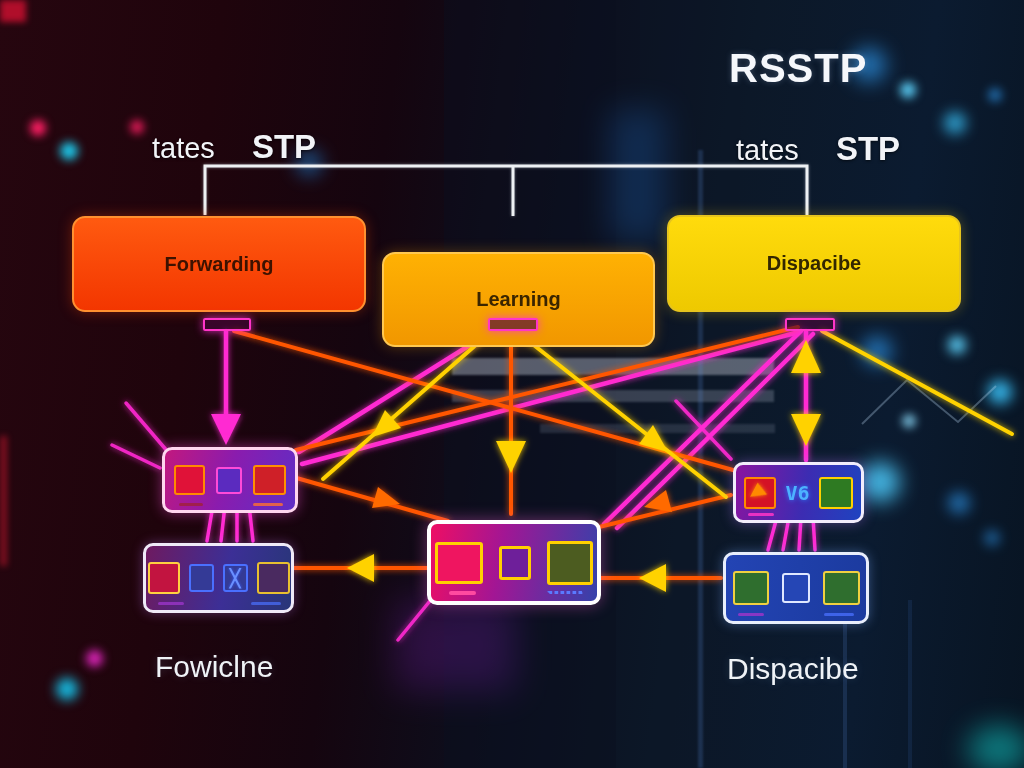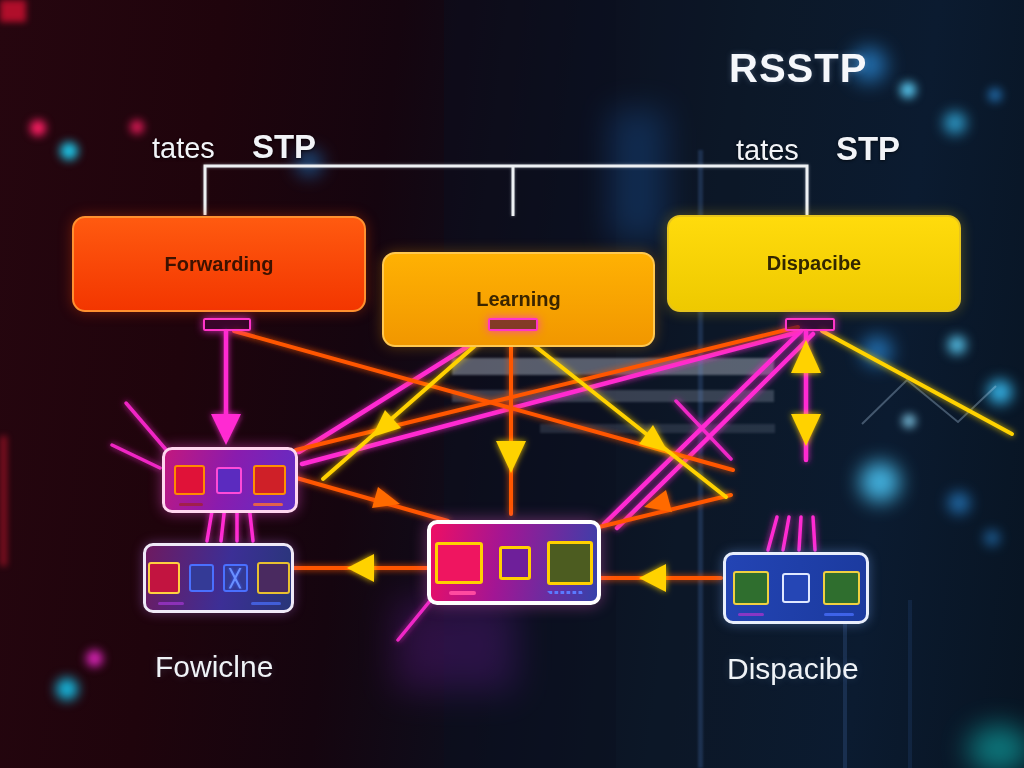--- a/index.html
+++ b/index.html
@@ -223,20 +223,28 @@
   </div>
 
   <div class="switch sw-mid">
     <div class="port" style="width:42px;height:36px;background:#ef1560;border:3px solid #ffd000;"></div>
     <div class="port" style="width:26px;height:28px;background:#6e1f9a;border:3px solid #ffd000;"></div>
     <div class="port" style="width:40px;height:38px;background:#4c5c20;border:3px solid #ffd000;"></div>
     <div class="dash" style="left:18px;bottom:6px;width:27px;height:4px;background:#ff4aa0;"></div>
     <div class="dash" style="right:14px;bottom:7px;width:36px;height:0;border-bottom:3px dotted #5a7aff;"></div>
   </div>
 
+  <div class="switch sw-rt">
+    <div class="port" style="width:28px;height:28px;background:#d41225;border:2px solid #ff8a00;">
+        <span class="fold"></span>
+      </div>
+    <div class="port v6">V6</div>
+    <div class="port" style="width:30px;height:28px;background:#2e7a22;border:2px solid #ffd000;"></div>
+    <div class="dash" style="left:12px;bottom:4px;width:26px;height:3px;background:#ff35c8;opacity:.85;"></div>
+  </div>
 
   <div class="switch sw-rb">
     <div class="port" style="width:32px;height:30px;background:#2f6e2e;border:2px solid #f0d040;"></div>
     <div class="port" style="width:24px;height:26px;background:#2546b5;border:2px solid #dfe8ff;"></div>
     <div class="port" style="width:33px;height:30px;background:#2f6e2e;border:2px solid #f0d040;"></div>
     <div class="dash" style="left:12px;bottom:5px;width:26px;height:3px;background:#9a35c8;opacity:.85;"></div>
     <div class="dash" style="right:12px;bottom:5px;width:30px;height:3px;background:#4a70ff;opacity:.75;"></div>
   </div>
 
   <div class="fg caption caption-right">Dispacibe</div>

